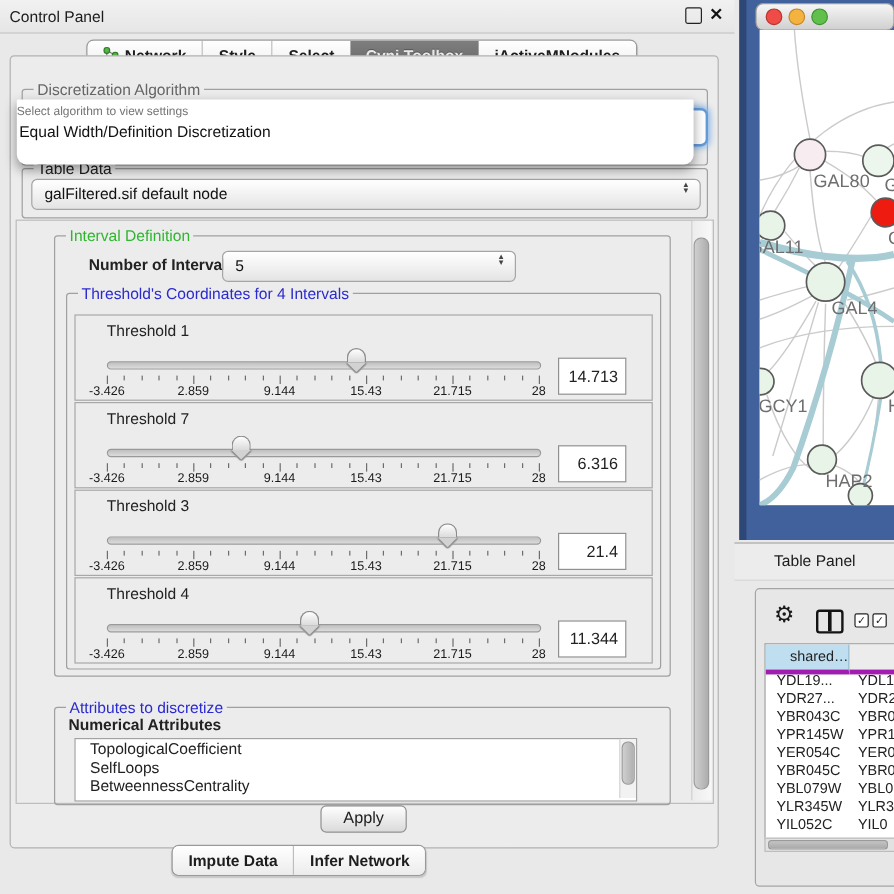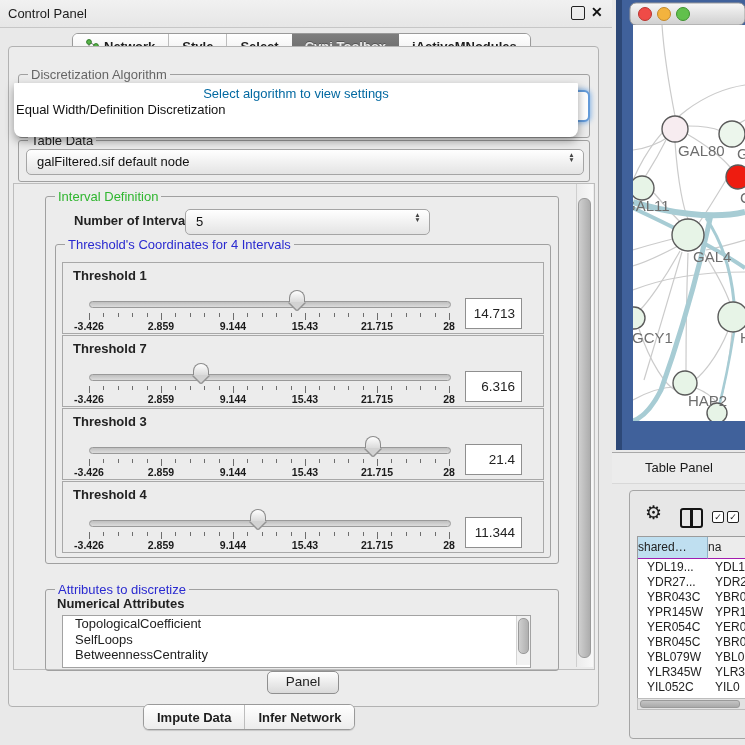--- a/index.html
+++ b/index.html
@@ -24,21 +24,21 @@
   #outer-panel{left:8px;top:46px;width:589px;height:659px;border:1px solid #b2b2b2;border-radius:4px;
       background:#ececec}
   .grp{border:1px solid #a0a0a0;border-radius:3px}
   .grp-label{position:absolute;top:-8px;left:9px;background:#ececec;padding:0 3px;font-size:13px;line-height:15px}
   #grp-algo{left:18px;top:74px;width:570px;height:62px}
   #grp-algo .grp-label{color:#666}
   #algo-combo{left:28px;top:90px;width:558px;height:28px;background:#fff;border:2px solid #639ad8;
       border-radius:6px;box-shadow:0 0 5px 1px #86b4e6}
   #algo-popup{left:14px;top:83px;width:564px;height:54px;background:#fff;border-radius:1px 1px 8px 8px;
       box-shadow:0 4px 10px rgba(0,0,0,.38);z-index:6}
-  #algo-popup .ph{text-align:center;color:#0369a1;font-size:13px;line-height:17px;padding-top:2px}
+  #algo-popup .ph{color:#737373;font-size:10px;line-height:17px;padding-top:2px}
   #algo-popup .opt{font-size:13px;line-height:16px;padding-left:2px;color:#111}
   #algo-popup .opt.b{font-weight:bold}
   #grp-tabledata{left:18px;top:140px;width:570px;height:40px}
   .combo{background:linear-gradient(#ffffff,#e4e4e4);border:1px solid #a5a5a5;border-radius:5px;
       font-size:13px;color:#111}
   .combo .val{position:absolute;left:10px;top:0;line-height:24px;white-space:nowrap}
   .combo .spin{position:absolute;right:7px;top:2px;width:9px;font-size:6.5px;line-height:5px;
       color:#444;text-align:center}
   #tabledata-combo{left:26px;top:149px;width:556px;height:24px}
   #scrollpane{left:13px;top:183px;width:580px;height:485px;border:1px solid #bdbdbd;background:#ececec}
@@ -46,33 +46,33 @@
       border-left:1px solid #cfcfcf}
   #vscroll-thumb{left:578px;top:198px;width:11px;height:458px;border:1px solid #9a9a9a;border-radius:6px;
       background:linear-gradient(90deg,#cfcfcf,#adadad)}
   #grp-interval{left:45px;top:196px;width:512px;height:366px}
   #grp-interval>.grp-label{color:#2fb62f}
   #lbl-numint{left:74px;top:213px;font-size:13px;font-weight:bold}
   #numint-combo{left:185px;top:209px;width:243px;height:24px}
   #grp-thresh{left:55px;top:244px;width:494px;height:312px}
   #grp-thresh>.grp-label{color:#2a2ad0}
   .th-panel{position:absolute;left:62px;width:480px;height:70px;border:1px solid #a8a8a8;background:#ececec}
-  .th-label{position:absolute;left:10px;top:5px;font-size:13px;font-weight:bold}
+  .th-label{position:absolute;left:26px;top:5px;font-size:13px;font-weight:normal}
   .th-track{position:absolute;left:26px;top:38px;width:360px;height:5px;border:1px solid #999;
       border-radius:4px;background:linear-gradient(#bfbfbf,#dcdcdc)}
   .th-thumb{position:absolute;top:27px;width:16px;height:20px}
   .th-thumb .cap{position:absolute;left:0;top:0;width:14px;height:12px;border:1px solid #8b8b8b;
       border-bottom:none;border-radius:8px 8px 1px 1px;background:linear-gradient(#fefefe,#d7d7d7)}
   .th-thumb .pt{position:absolute;left:0;top:12px;width:0;height:0;border-left:8px solid transparent;
       border-right:8px solid transparent;border-top:8px solid #d2d2d2;
       filter:drop-shadow(0 1px 0 #8b8b8b) drop-shadow(1px 0 0 #9a9a9a) drop-shadow(-1px 0 0 #9a9a9a)}
   .tick{position:absolute;width:1px;background:#6d6d6d}
   .tick.minor{top:50px;height:4px}
   .tick.major{top:50px;height:7px}
-  .th-scale{position:absolute;top:57px;font-size:10.5px;font-weight:bold;color:#1a1a1a;
+  .th-scale{position:absolute;top:57px;font-size:10.5px;font-weight:normal;color:#1a1a1a;
       transform:translateX(-50%);white-space:nowrap}
   .th-valbox{position:absolute;left:402px;top:35px;width:57px;height:31px;box-sizing:border-box;
       border:1px solid #8f8f8f;background:#fff;font-size:13.5px;line-height:29px;text-align:right;
       padding-right:6px}
   #grp-attrs{left:45px;top:589px;width:512px;height:80px}
   #grp-attrs>.grp-label{color:#2a2ad0}
   #lbl-numattr{left:57px;top:596px;font-size:13px;font-weight:bold}
   #attr-list{left:62px;top:615px;width:467px;height:51px;background:#fff;border:1px solid #a2a2a2;
       overflow:hidden}
   .attr-item{font-size:13px;line-height:15.5px;padding-left:12px;white-space:nowrap}
@@ -89,22 +89,22 @@
   #tp-panel{left:629px;top:490px;width:120px;height:247px;border:1px solid #a5a5a5;border-radius:4px;
       background:#e7e7e7}
   #tp-gear{left:645px;top:503px;font-size:19px;color:#1a1a1a;line-height:19px}
   #tp-split{left:680px;top:508px;width:19px;height:16px;border:2.5px solid #141414;border-radius:3px}
   #tp-split .mid{position:absolute;left:8px;top:0;width:2.5px;height:100%;background:#141414}
   .tp-check{position:absolute;top:511px;width:10px;height:10px;border:1.5px solid #222;border-radius:2px;
       font-size:9px;line-height:10px;text-align:center;color:#222;background:#fff}
   #tp-check1{left:712px} #tp-check2{left:727px}
   #tp-table{left:637px;top:536px;width:112px;height:162px;background:#fff;border:1px solid #9c9c9c;
       overflow:hidden}
-  .tp-hcell{position:absolute;top:0;height:21px;font-size:12px;line-height:21px;text-align:left;
-      border-bottom:1px solid #a21caf;font-weight:normal}
+  .tp-hcell{position:absolute;top:0;height:21px;font-size:12px;line-height:21px;text-align:right;
+      border-bottom:4px solid #a21caf;font-weight:normal}
   #tp-h1{left:0;width:69px;background:#bfdff0;border-right:1px solid #8fb0c4}
   #tp-h2{left:70px;width:60px;background:#ececec}
   .tp-row{position:absolute;left:0;width:112px;height:15px;font-size:12px;line-height:15px;white-space:nowrap}
   .tp-row .c1{position:absolute;left:9px}
   .tp-row .c2{position:absolute;left:77px}
   #tp-hsb{left:637px;top:698px;width:112px;height:10px;background:#e2e2e2;border:1px solid #bdbdbd}
   #tp-hsb-thumb{position:absolute;left:2px;top:1px;width:98px;height:6px;border-radius:3px;
       background:linear-gradient(#c4c4c4,#a9a9a9);border:1px solid #9a9a9a}
   .net-tab-icon{display:inline-block;width:13px;height:14px}
 </style>
@@ -350,21 +350,21 @@
 </div>
 <div class="abs" id="lbl-numattr">Numerical Attributes</div>
 <div class="abs" id="attr-list">
     <div class="attr-item">TopologicalCoefficient</div>
     <div class="attr-item">SelfLoops</div>
     <div class="attr-item">BetweennessCentrality</div>
   </div>
 <div class="abs" id="attr-scroll"></div>
 <div class="abs" id="attr-thumb"></div>
 
-<div class="abs" id="apply-btn">Panel</div>
+<div class="abs" id="apply-btn">Apply</div>
 
 <div class="abs tabbar" id="bottom-tabs">
     <div class="tab">
       <span>Impute Data</span>
     </div>
     <div class="tab">
       <span>Infer Network</span>
     </div>
   </div>
 

